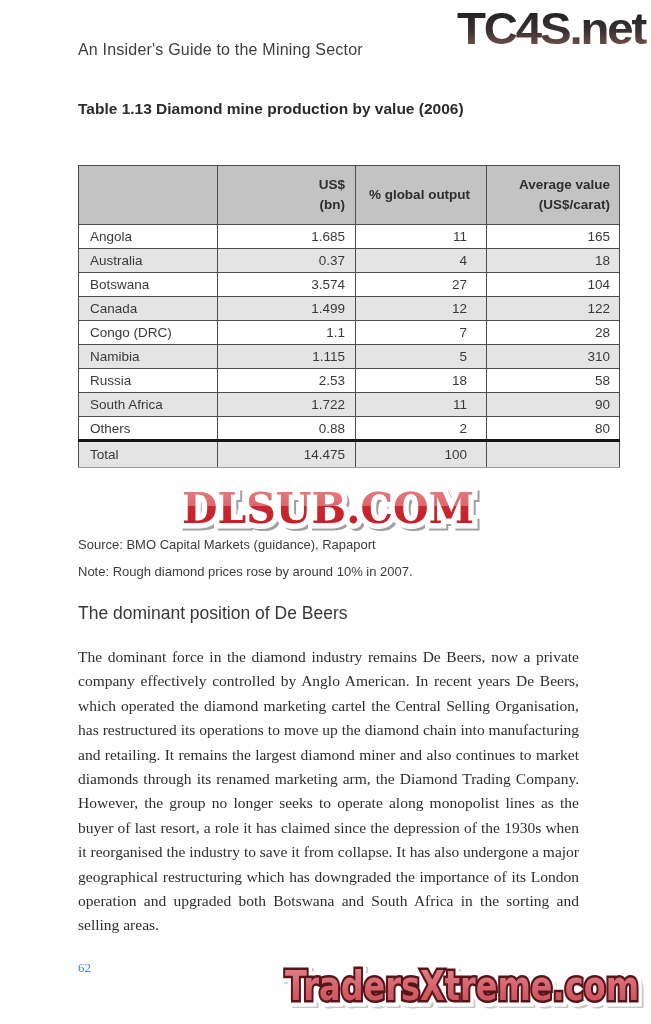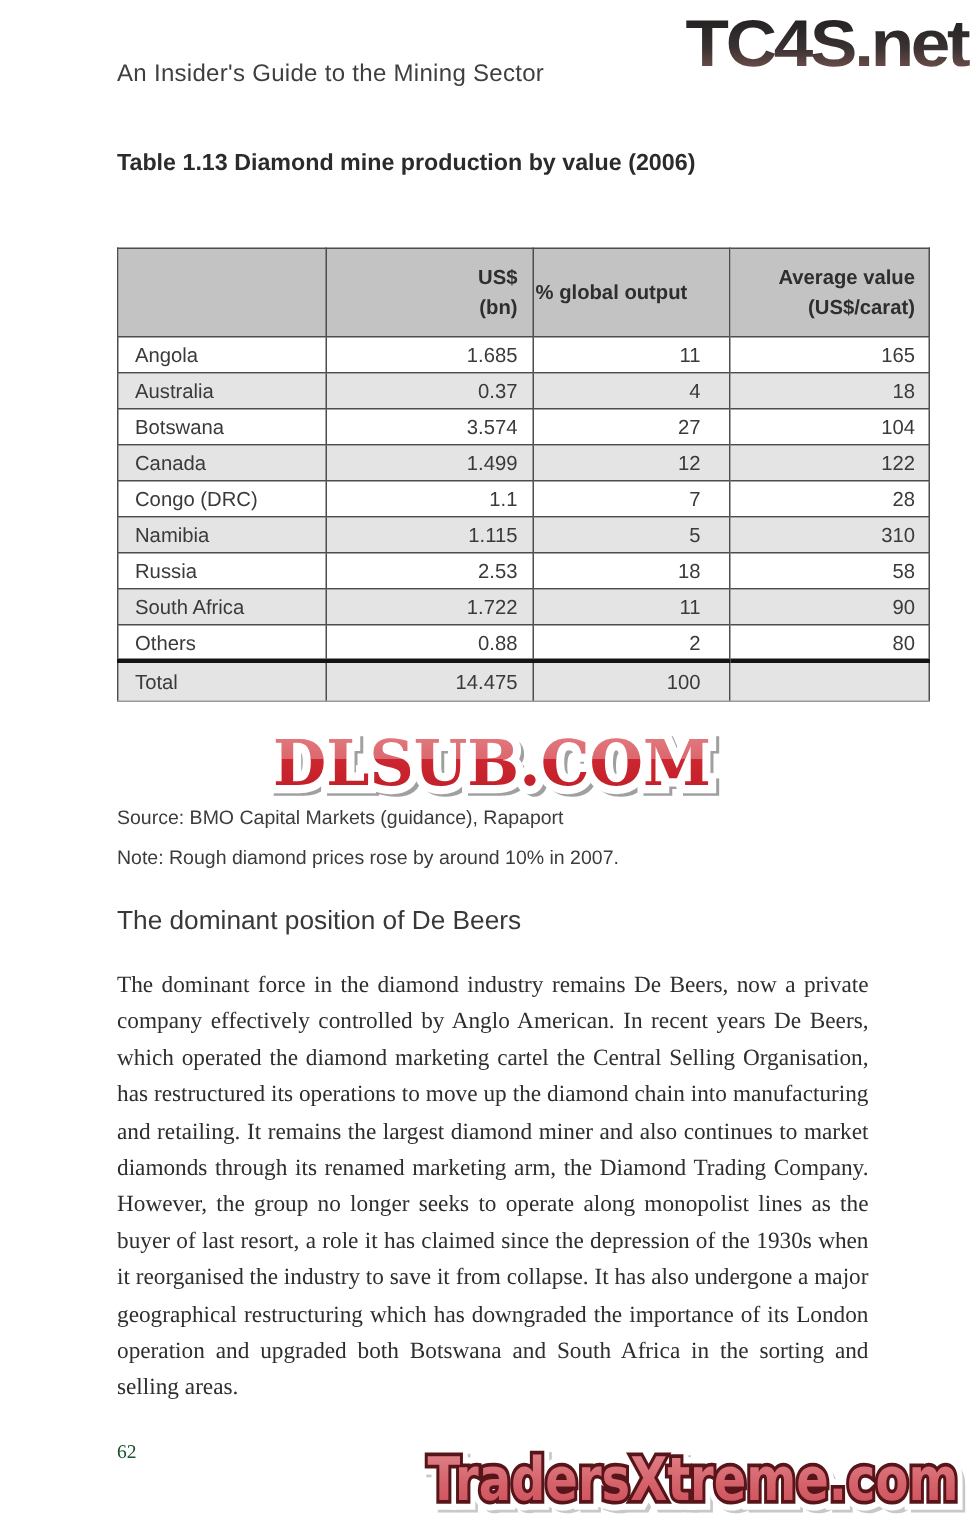--- a/index.html
+++ b/index.html
@@ -16,39 +16,39 @@
   
   table.prod{border-collapse:collapse;table-layout:fixed;width:499px;
              font-size:13.5px;color:#3a3a3a;}
   table.prod td,table.prod th{border:1px solid #4d4d4d;overflow:hidden;white-space:nowrap;}
   table.prod thead th{background:#c3c3c3;height:56px;font-weight:bold;color:#2e2e2e;
                       vertical-align:middle;line-height:1.45;font-size:13.5px;}
   .col-country{width:126px;text-align:left;padding-left:11px;}
   .col-usd{width:126px;text-align:right;padding-right:10px;}
   .col-pct{width:125px;text-align:right;padding-right:19px;}
   .col-avg{width:122px;text-align:right;padding-right:9px;}
-  thead .col-pct{text-align:left;padding-right:4px;}
+  thead .col-pct{text-align:center;padding-right:4px;}
   tbody tr{height:24px;}
   tbody tr:nth-child(even) td{background:#e4e4e4;}
   tbody tr:nth-child(odd) td{background:#ffffff;}
   tr.total-row{height:27px;}
   tr.total-row td{border-top:3px solid #141414;background:#fff;border-bottom:1px solid #9a9a9a;}
 
   
   .source-line{left:78px;top:537px;font-size:13px;color:#3c3c3c;}
   .note-line{left:78px;top:564px;font-size:13px;color:#3c3c3c;}
 
   
   .section-heading{left:78px;top:603px;font-size:17.5px;font-weight:400;color:#383838;}
   .body-paragraph{left:78px;top:645px;width:501px;font-family:"Liberation Serif",serif;
                   font-size:15.5px;line-height:24.4px;color:#2e2e2e;
                   text-align:justify;text-justify:inter-word;}
 
   .page-number{left:78px;top:960px;font-family:"Liberation Serif",serif;
-               font-size:13px;color:#14532d;}
+               font-size:13px;color:#3b82f6;}
 
   
   .wm-top{right:2px;top:1px;}
   .wm-mid{left:171px;top:476px;}
   .wm-bottom{left:274px;top:954px;}
   svg text{font-weight:bold;}
 </style>
 </head>
 <body>
 

